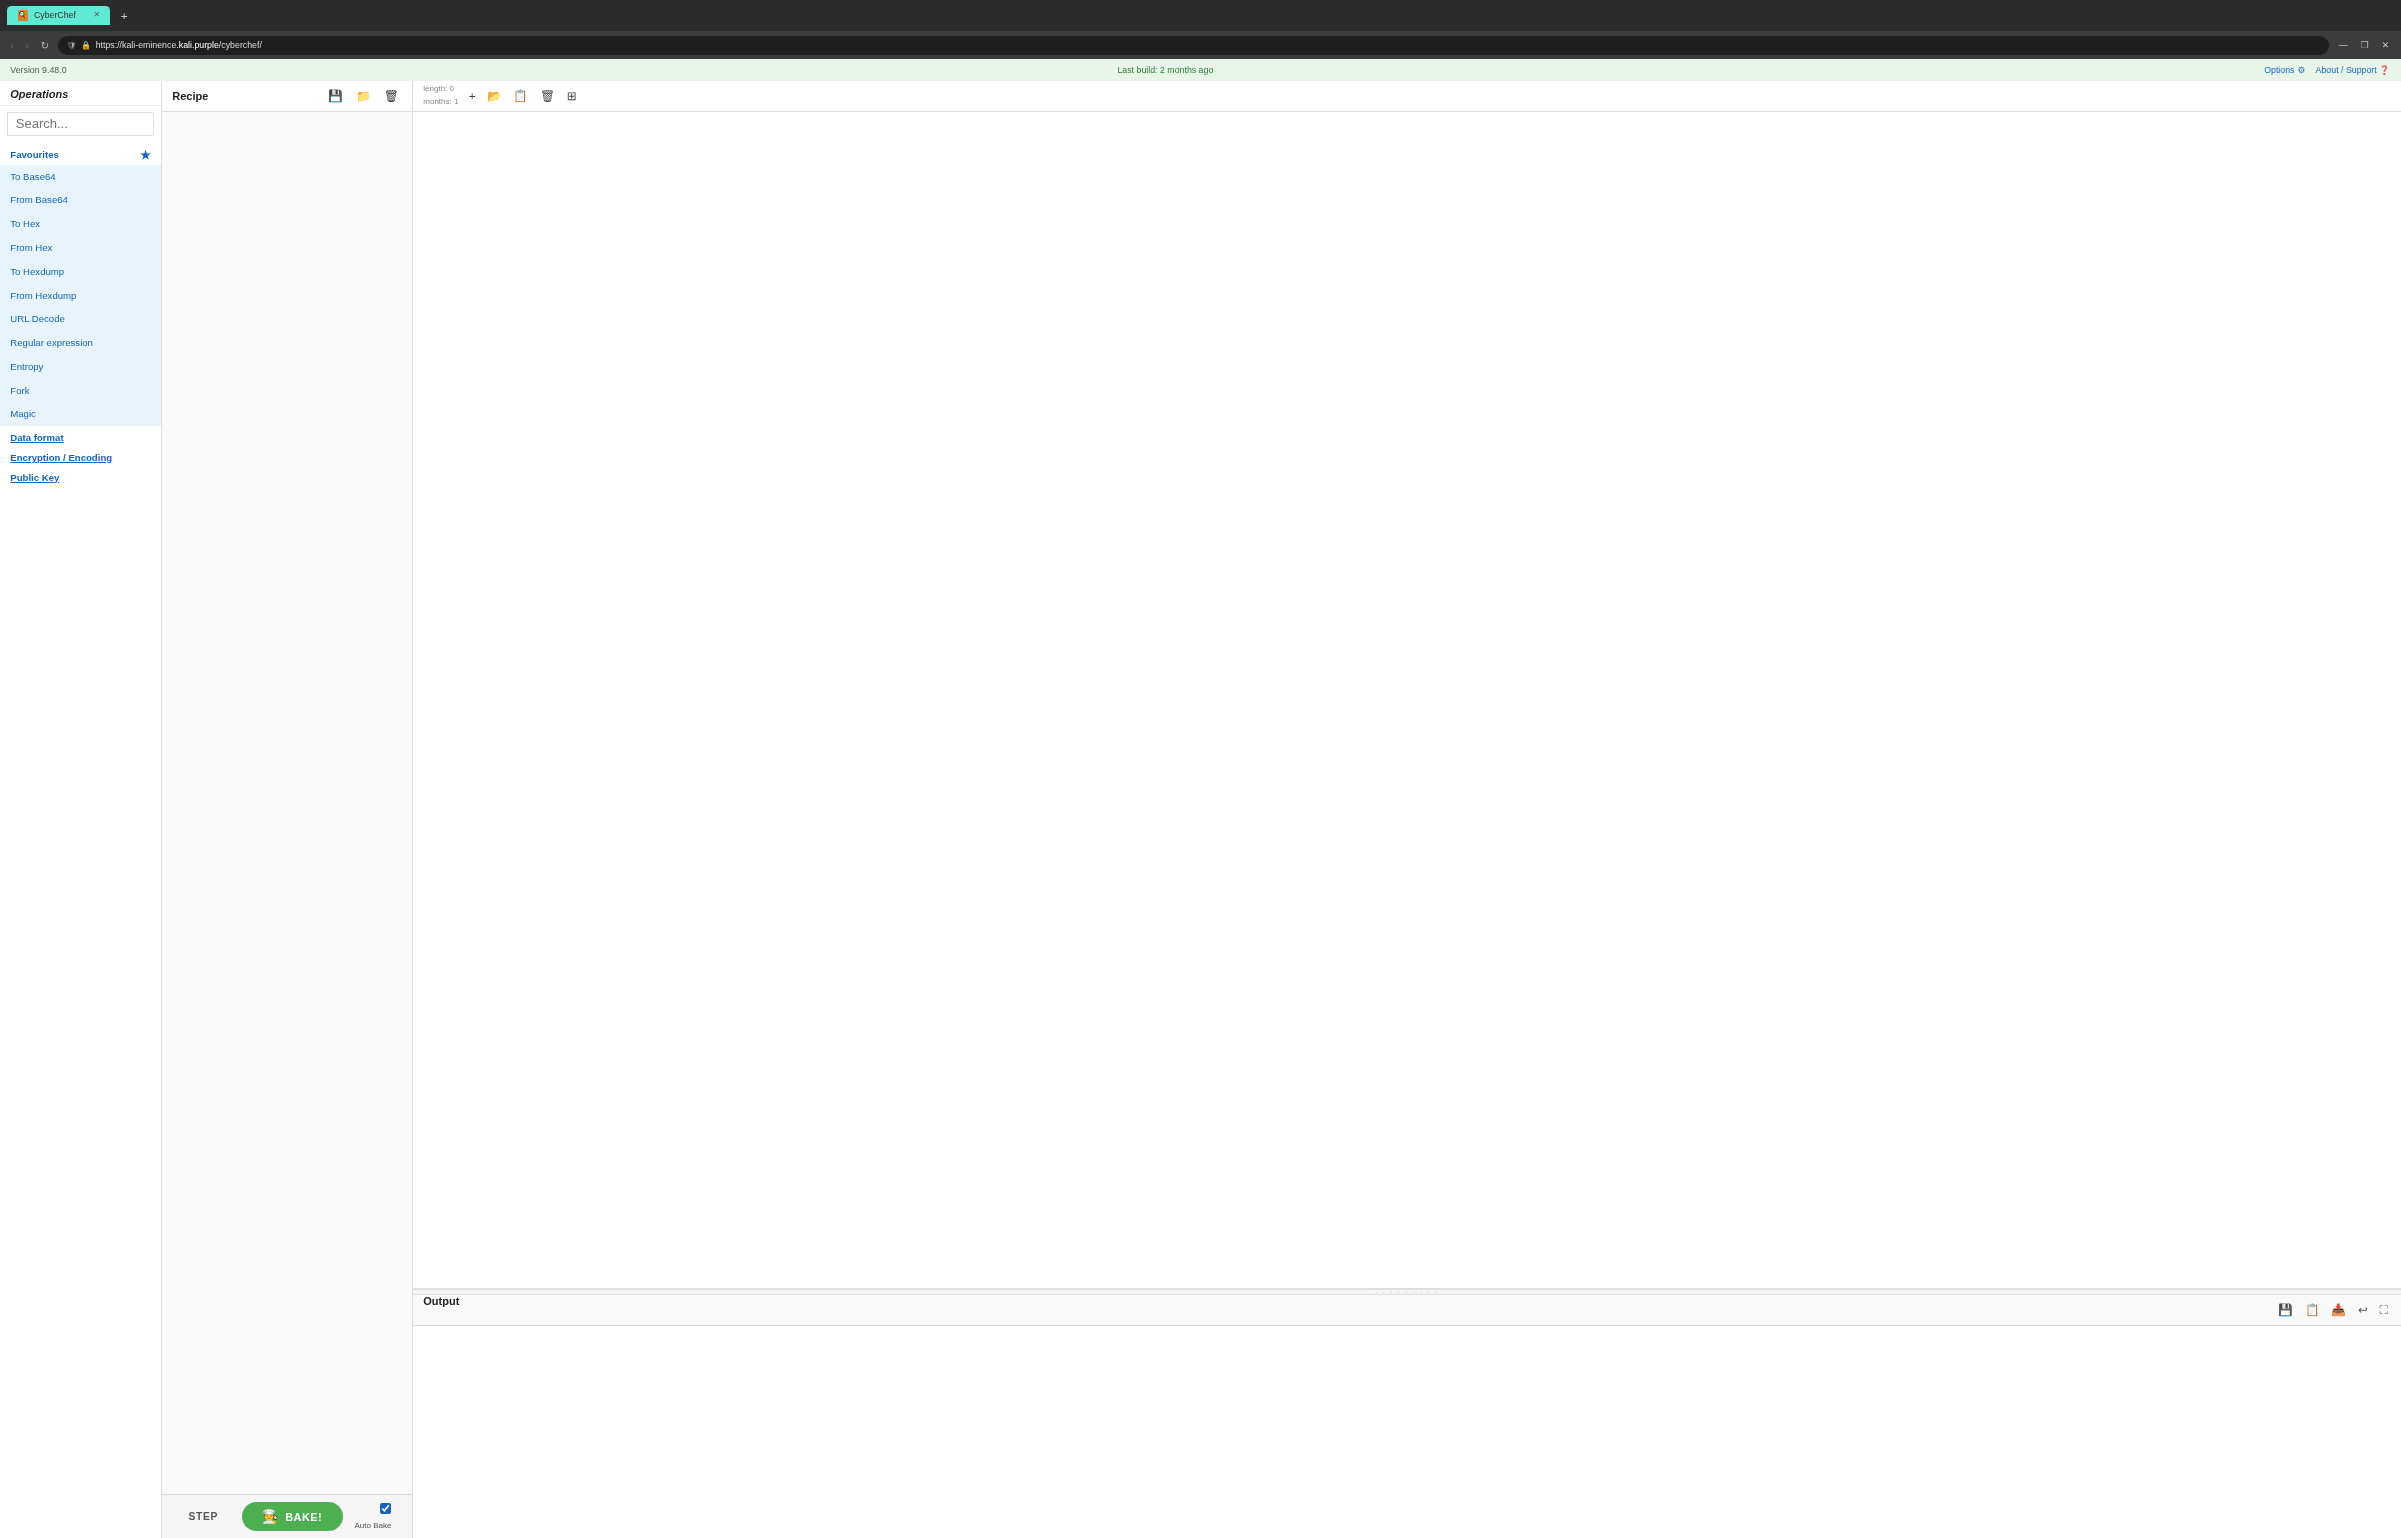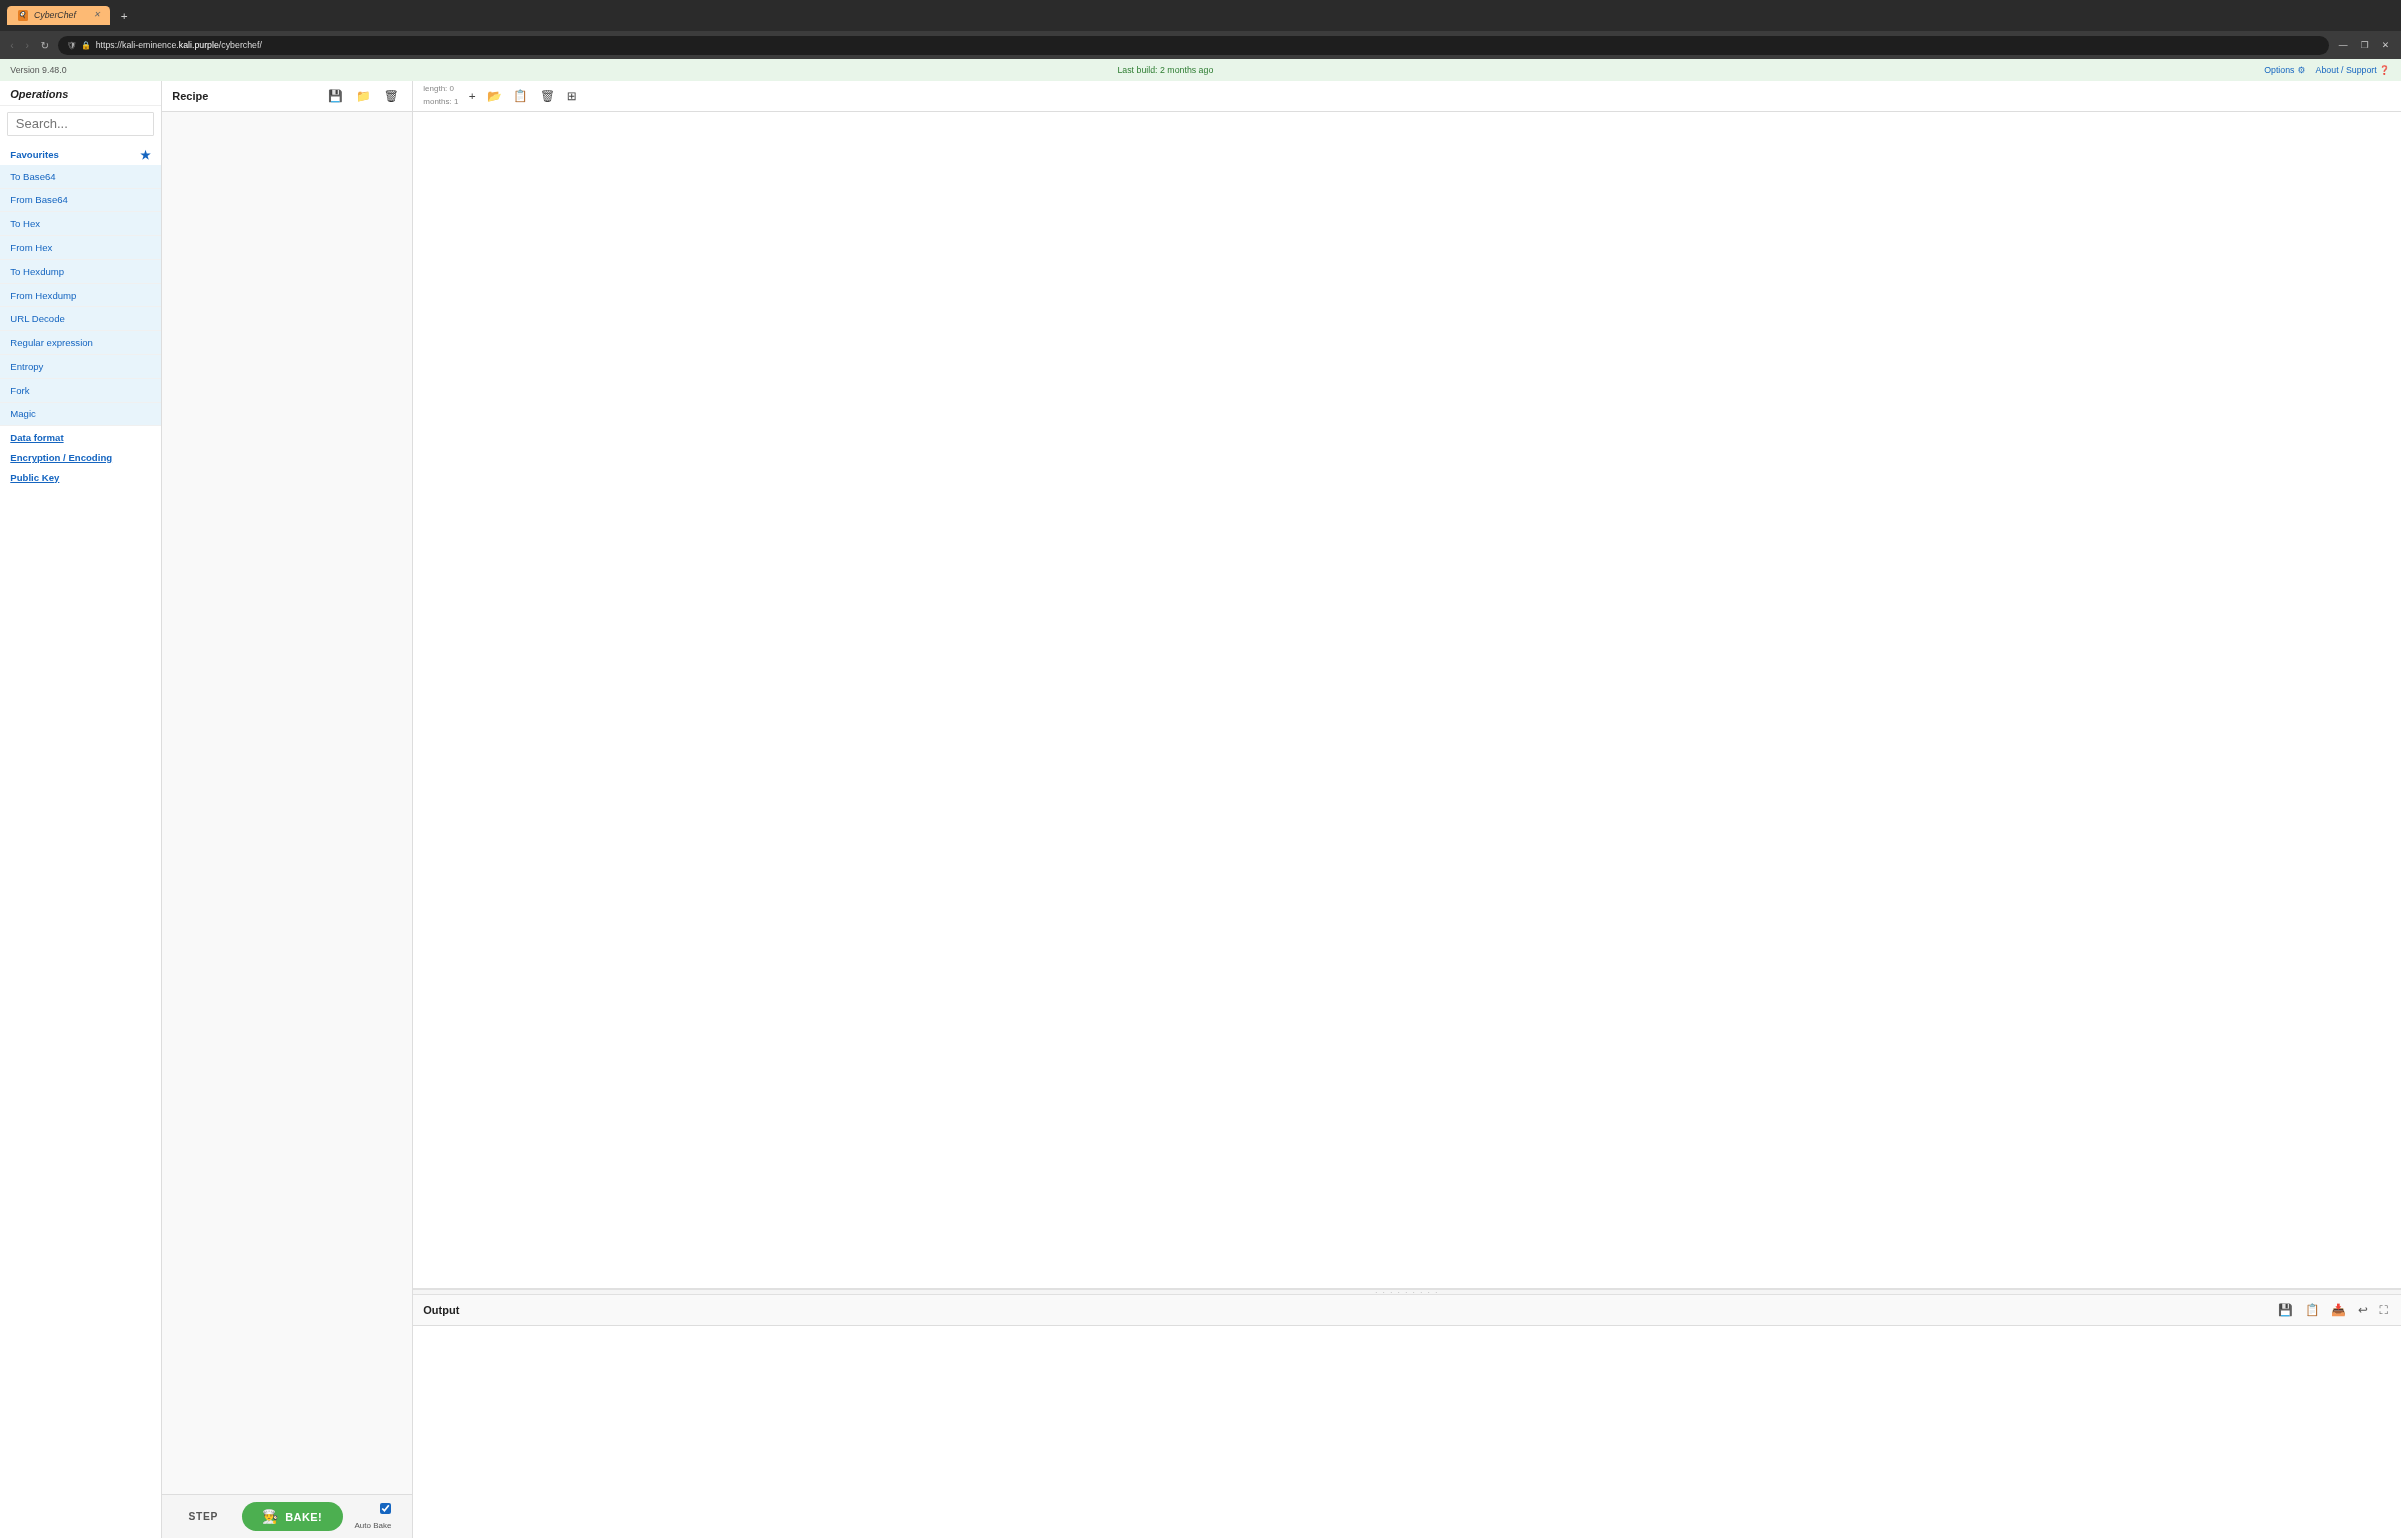--- a/index.html
+++ b/index.html
@@ -8,30 +8,29 @@
     
     .browser-chrome {
       background: #2b2b2b;
       height: 31px;
       display: flex;
       align-items: center;
       padding: 0 7.4px;
       gap: 5.9px;
     }
     .browser-tab {
-      background: #fdba74;
+      background: #5eead4;
       border-radius: 4.4px 4.4px 0 0;
       padding: 4.4px 10.3px;
       display: flex;
       align-items: flex-start;
       gap: 5.9px;
       font-size: 8.8px;
       color: #333;
       min-width: 103px;
-      font-style: italic;
     }
     .tab-favicon {
       width: 10.3px;
       height: 10.3px;
       background: #e67e22;
       border-radius: 1.5px;
       display: flex; align-items: center; justify-content: center;
       font-size: 6.6px; color: #fff;
     }
     .tab-close {
@@ -272,21 +271,20 @@
 
     
     .output-section {
       height: 243px;
       display: flex;
       flex-direction: column;
     }
     .output-header {
       height: 31px;
       display: flex;
-      align-items: center;
       padding: 0 10.3px;
       border-bottom: 0.7px solid #ddd;
       background: #f9f9f9;
     }
     .output-title {
       font-size: 11px;
       font-weight: bold;
       color: #222;
       flex: 1;
     }

